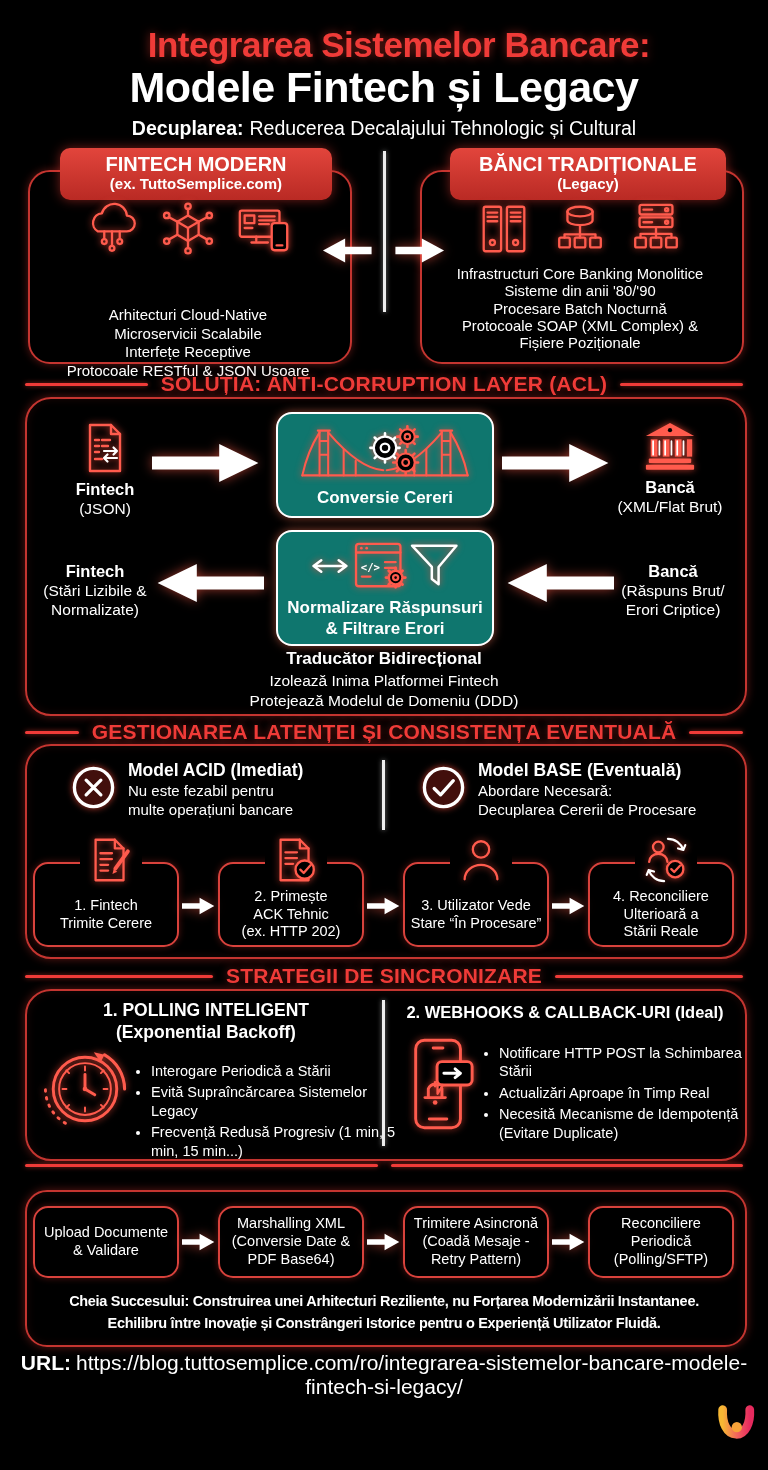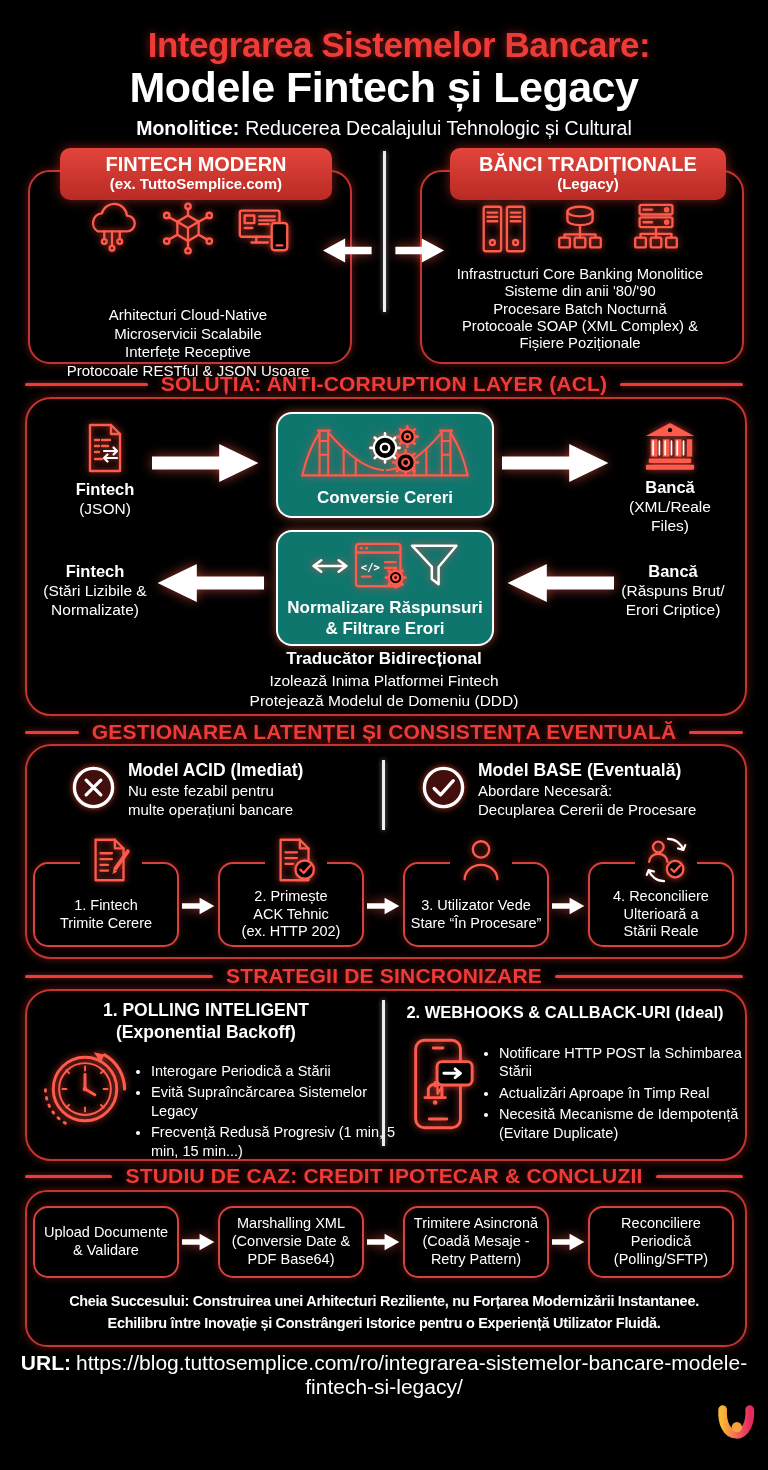--- a/index.html
+++ b/index.html
@@ -101,21 +101,21 @@
   .url b{margin-right:5px;}
 </style>
 </head>
 <body>
 
 <div class="canvas">
 
   <div class="abs h1 ctr">Integrarea Sistemelor Bancare:</div>
   <div class="abs h2 ctr">Modele Fintech și Legacy</div>
   <div class="abs sub ctr">
-    <b>Monolitice:</b><span>Reducerea Decalajului Tehnologic și Cultural</span>
+    <b>Decuplarea:</b><span>Reducerea Decalajului Tehnologic și Cultural</span>
   </div>
 
   <div class="abs cbox" style="left:28px;top:170px;width:320px;height:190px;"></div>
   <div class="abs cbox" style="left:420px;top:170px;width:320px;height:190px;"></div>
 
   <div class="abs banner" style="left:60px;top:148px;width:256px;">
     <div class="t">FINTECH MODERN</div>
     <div class="s">(ex. TuttoSemplice.com)</div>
   </div>
   <div class="abs banner" style="left:450px;top:148px;width:260px;">
@@ -283,21 +283,21 @@
           <rect x="20.5" y="20" width="7" height="18"></rect>
         <rect x="33" y="20" width="7" height="18"></rect>
           <rect x="45.5" y="20" width="5.5" height="18"></rect>
       </g>
       <circle cx="28" cy="10.5" r="2.2" fill="#000"></circle>
       <g class="ws" style="stroke-width:1.8;">
         <path d="M10.5 22v14M17 22v14M23 22v14M29.5 22v14M35.5 22v14M42 22v14"></path>
       </g>
     </svg>
     <b>Bancă</b>
-    <span>(XML/Reale Files)</span>
+    <span>(XML/Flat Brut)</span>
   </div>
 
   <div class="abs wbox" style="left:276px;top:530px;width:214px;height:112px;">
     <svg class="ri" width="176" height="56" viewBox="0 0 168 58">
       <g class="ws">
         <path d="M10 29h34M10 29l8-6M10 29l8 6M44 29l-8-6M44 29l-8 6"></path>
       </g>
       <g class="rs">
         <rect x="54" y="6" width="46" height="44" rx="3"></rect>
           <path d="M54 15h46"></path>
@@ -493,21 +493,20 @@
     </g>
   </svg>
   <ul class="abs syncul" style="left:482px;top:1044px;width:256px;">
     <li>Notificare HTTP POST la Schimbarea Stării</li>
     <li>Actualizări Aproape în Timp Real</li>
     <li>Necesită Mecanisme de Idempotență (Evitare Duplicate)</li>
   </ul>
 
   <div class="abs sec" style="top:1164px;">
     <div class="ln"></div>
-    <h3>STUDIU DE CAZ: CREDIT IPOTECAR &amp; CONCLUZII</h3>
     <div class="ln"></div>
   </div>
   <div class="abs rbox" style="left:25px;top:1190px;width:718px;height:153px;border-radius:22px;"></div>
 
   <div class="abs casebox" style="left:33px;top:1206px;">
     <div>Upload Documente</div>
     <div>&amp; Validare</div>
   </div>
   <div class="abs casebox" style="left:218px;top:1206px;">
     <div>Marshalling XML</div>

